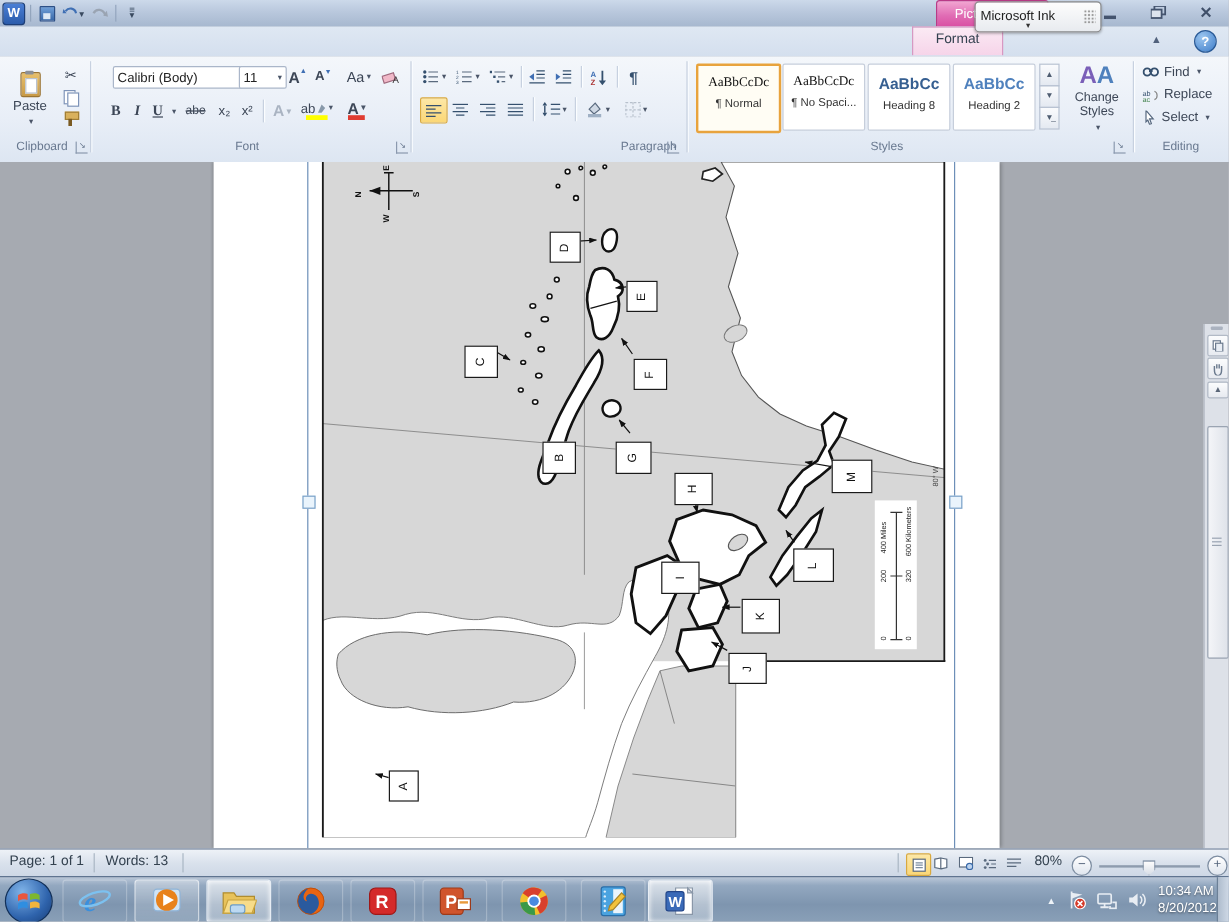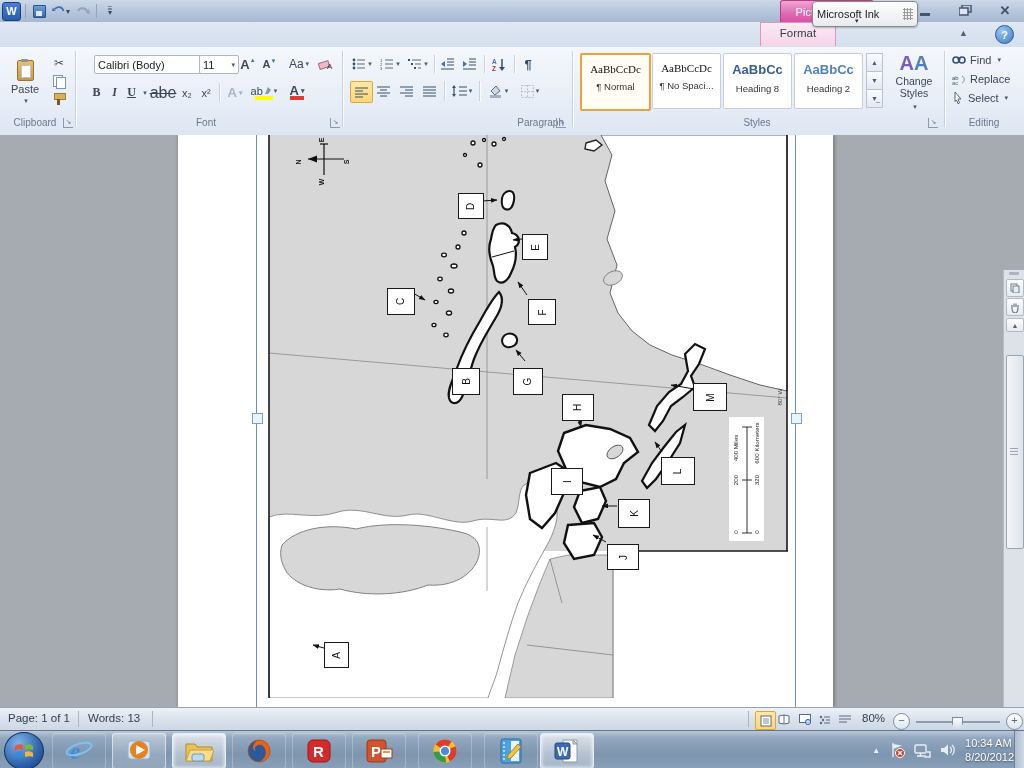--- a/index.html
+++ b/index.html
@@ -230,21 +230,21 @@
     <div class="btn" style="left:316px;top:8px;width:20px;height:18px;">
       <svg width="16" height="13">
           <rect x="1" y="4" width="10" height="6" transform="rotate(-18 6 7)" fill="#f0b8c8" stroke="#a06a7e"></rect>
           <text x="9" y="11" font-size="8" fill="#333">A</text>
         </svg>
     </div>
     <div class="btn fx" style="left:88px;top:36px;width:17px;height:19px;font-family:'Liberation Serif',serif;">B</div>
     <div class="btn fx" style="left:107px;top:36px;width:15px;height:19px;font-style:italic;font-family:'Liberation Serif',serif;">I</div>
     <div class="btn fx" style="left:124px;top:36px;width:15px;height:19px;text-decoration:underline;font-family:'Liberation Serif',serif;">U</div>
     <div class="btn drop" style="left:139px;top:40px;width:8px;height:12px;">▾</div>
-    <div class="btn" style="left:150px;top:36px;width:26px;height:19px;font-size:16px;text-decoration:line-through;">abe</div>
+    <div class="btn" style="left:150px;top:36px;width:26px;height:19px;font-size:10px;text-decoration:line-through;">abe</div>
     <div class="btn" style="left:178px;top:36px;width:18px;height:19px;font-size:11px;">x₂</div>
     <div class="btn" style="left:197px;top:36px;width:18px;height:19px;font-size:11px;">x²</div>
     <div class="grp-sep" style="left:219px;top:36px;height:19px;"></div>
     <div class="btn bigA" style="left:224px;top:36px;width:22px;height:19px;color:#aab4c2;">
         <span>A</span>
         <span class="drop" style="color:#aab4c2;">▾</span>
       </div>
     <div class="btn" style="left:250px;top:36px;width:28px;height:19px;font-size:11px;flex-direction:column;line-height:10px;">
       <span style="display:flex;align-items:center;">
           <span>ab</span>
@@ -409,21 +409,21 @@
       <div class="sample h" style="color:#4f81bd;">AaBbCc</div>
       <div class="sname">Heading 2</div>
     </div>
     <div class="sc-scroll" style="left:866px;top:6px;">▲</div>
     <div class="sc-scroll" style="left:866px;top:24px;">▼</div>
     <div class="sc-scroll" style="left:866px;top:42px;">▼̲</div>
     <div class="chgsty" style="left:888px;top:5px;">
       <div class="AA"><span class="a1">A</span><span class="a2">A</span></div>
       <div>Change Styles</div><span class="drop">▾</span>
     </div>
-    <div class="grp-label" style="left:592px;width:330px;">Styles</div>
+    <div class="grp-label" style="left:574px;width:330px;">Styles</div>
     <div class="launcher" style="left:928px;">↘</div>
     <div class="grp-sep" style="left:944px;"></div>
 
     <div class="edrow" style="left:952px;top:7px;">
       <svg width="14" height="11">
           <circle cx="4" cy="5" r="3" fill="none" stroke="#35506e" stroke-width="1.6"></circle>
           <circle cx="10" cy="5" r="3" fill="none" stroke="#35506e" stroke-width="1.6"></circle>
           <rect x="5.5" y="3" width="3" height="2" fill="#35506e"></rect>
         </svg>
       <span>Find</span>

